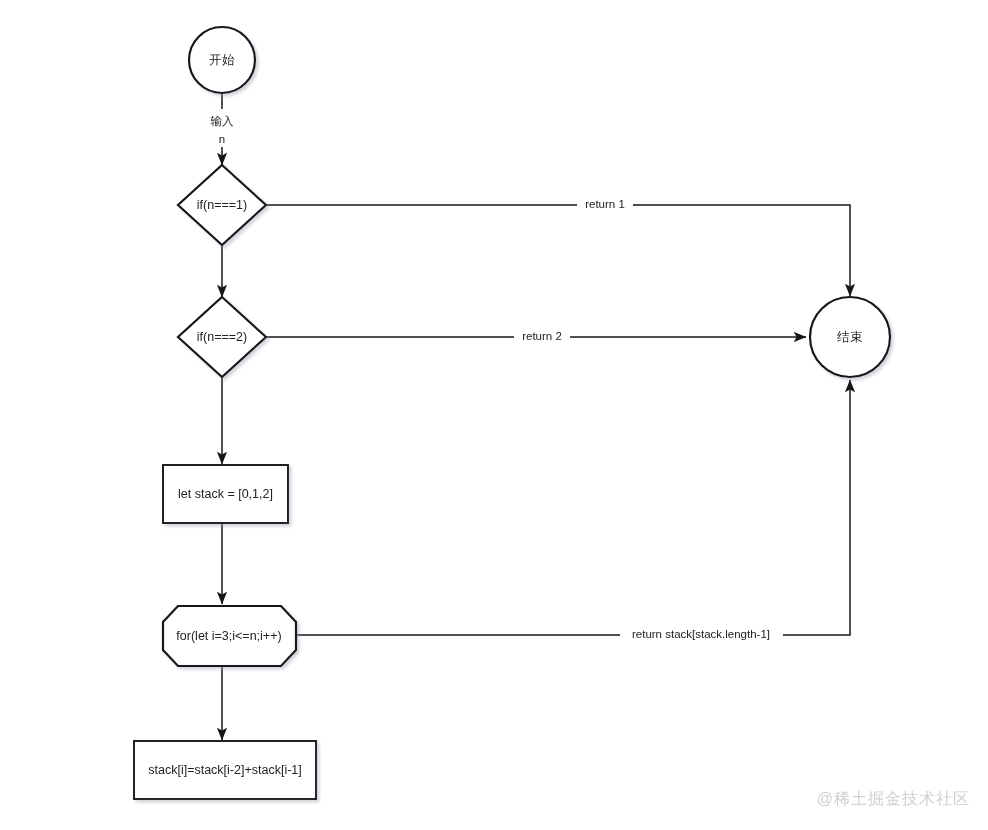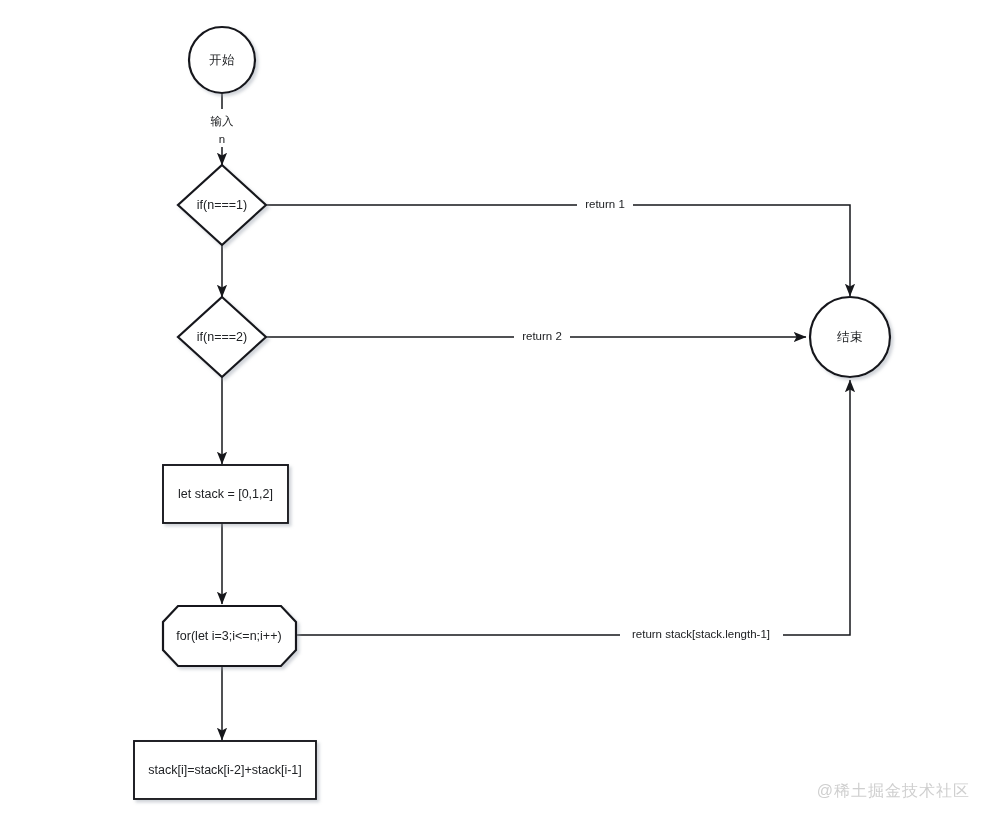--- a/index.html
+++ b/index.html
@@ -54,21 +54,21 @@
   .edge-label {
     font-family: "Liberation Sans", "DejaVu Sans", sans-serif;
     font-size: 11.5px;
     fill: #202225;
     text-anchor: middle;
     dominant-baseline: middle;
   }
   .watermark {
     position: absolute;
     right: 18px;
-    bottom: 28px;
+    bottom: 20px;
     font-family: "Liberation Sans", "DejaVu Sans", sans-serif;
     font-size: 16px;
     color: #cfcfcf;
     letter-spacing: 1px;
     white-space: nowrap;
     user-select: none;
     margin-left: 48px;
   }
 </style>
 </head>

